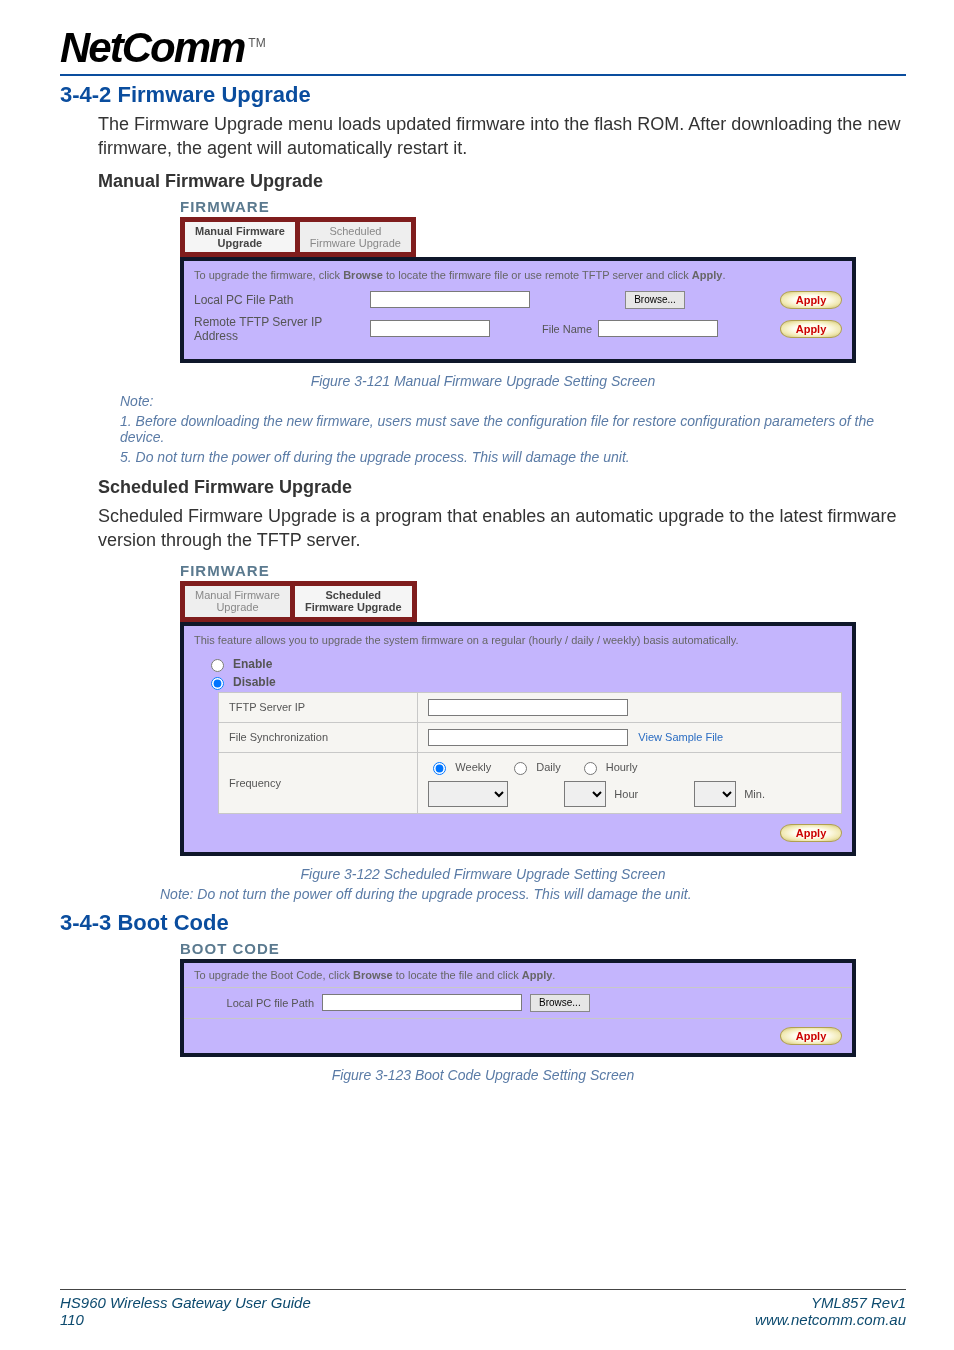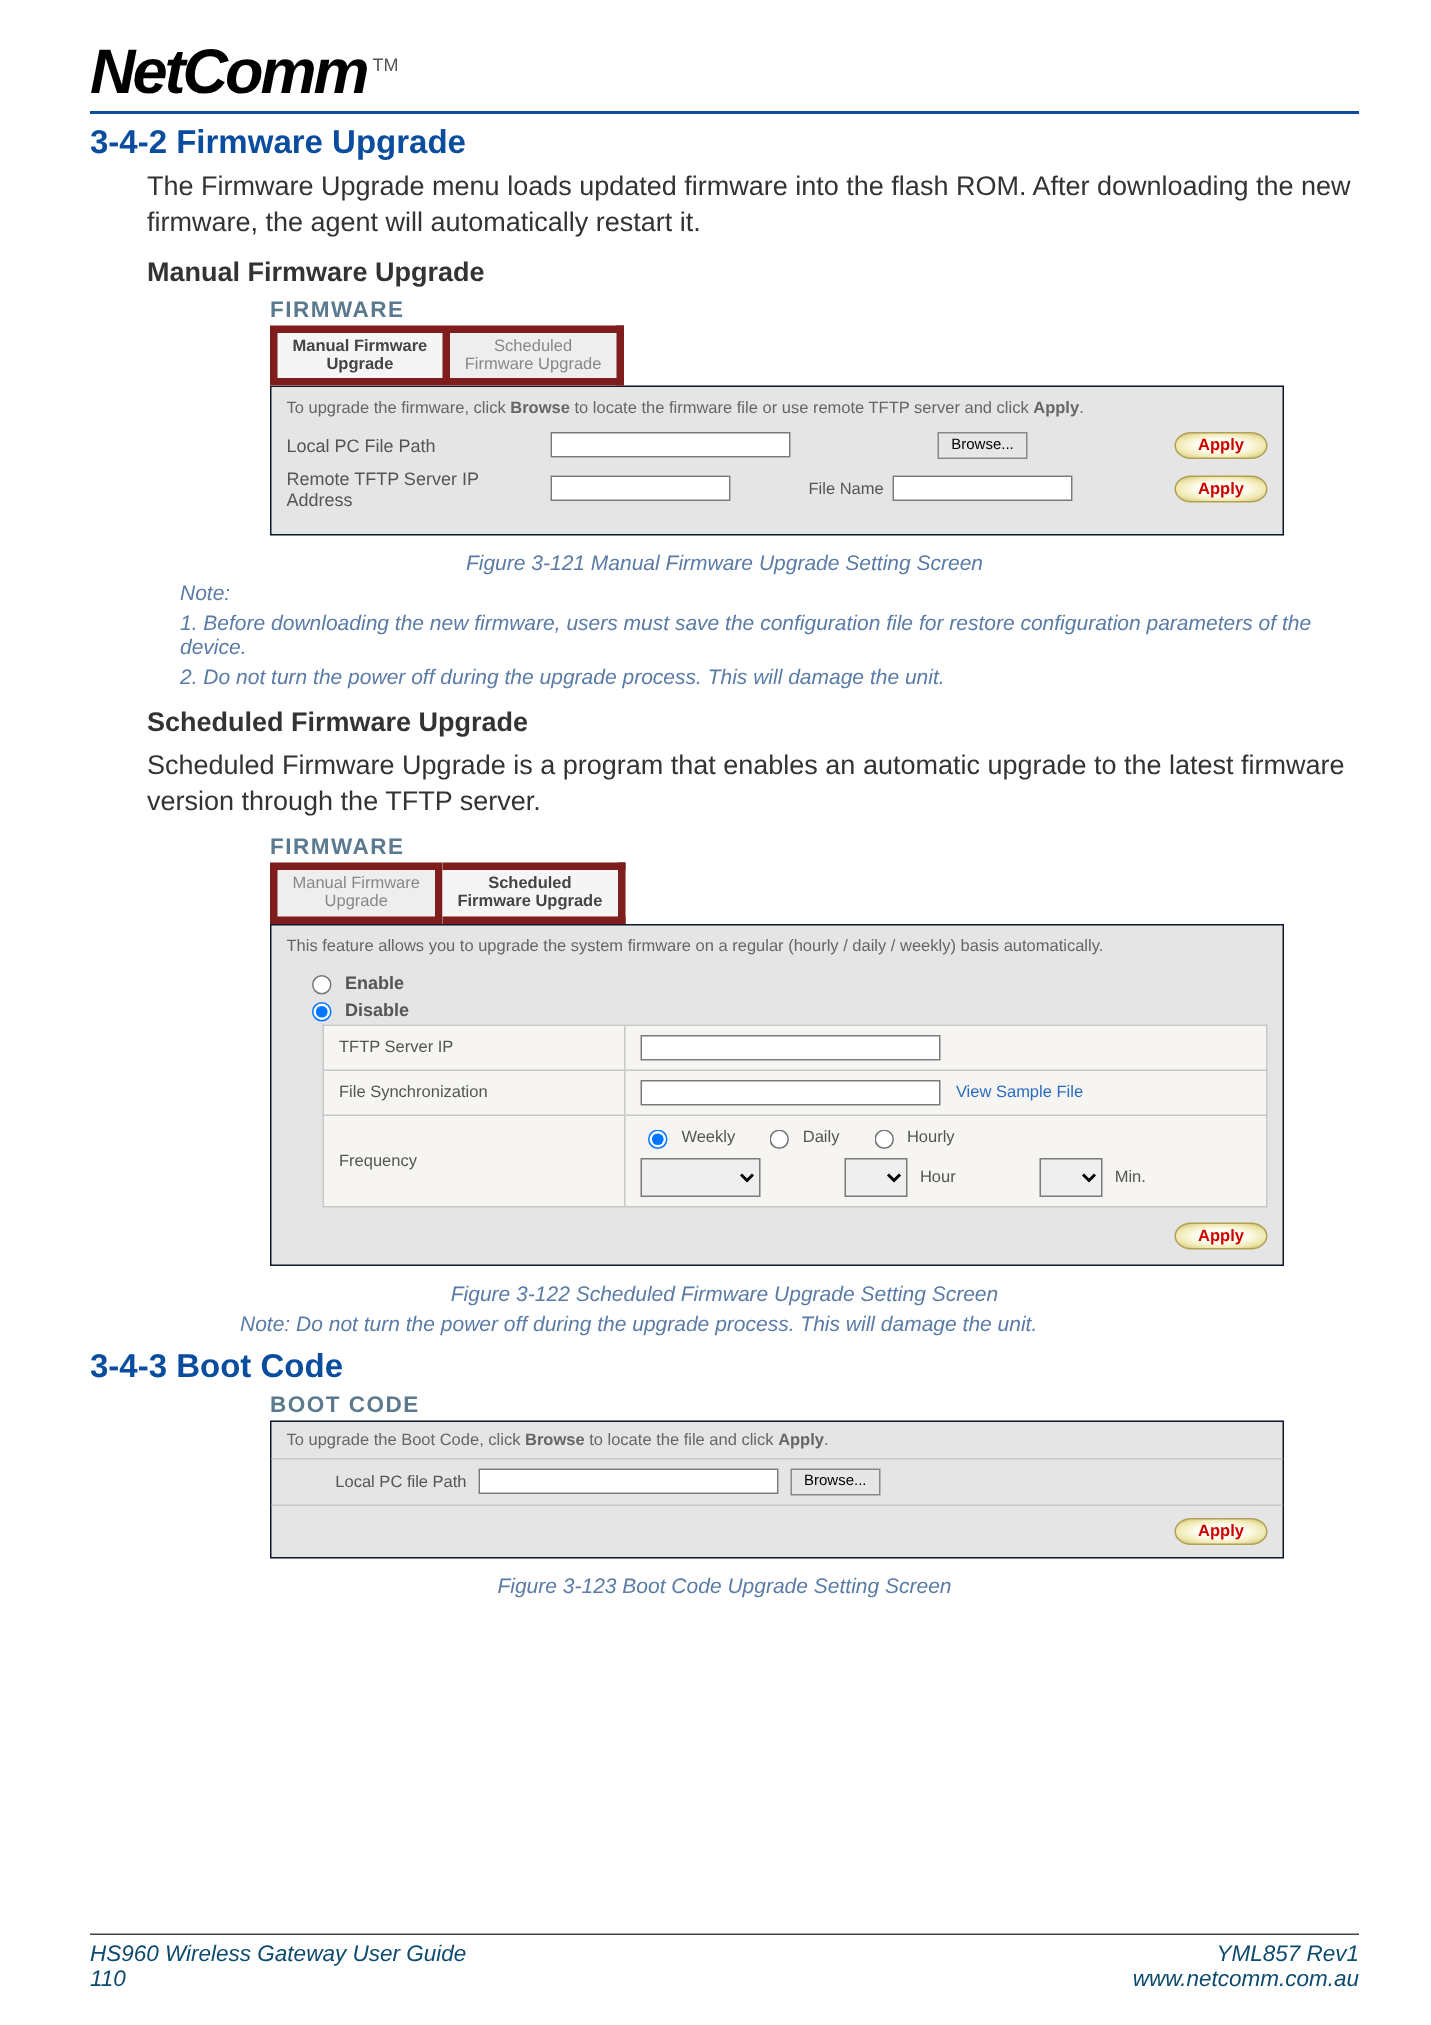--- a/index.html
+++ b/index.html
@@ -77,22 +77,22 @@
     text-align: center;
     line-height: 1.1;
   }
   .tab.active {
     background: #f5f5f5;
     color: #444;
     font-weight: bold;
   }
   .tab + .tab { border-left: none; }
   .panel {
-    border: 1px solid #0f172a;
-    background: #e5e5e5;
+    border: 4px solid #0f172a;
+    background: #c4b5fd;
     font-family: Tahoma, Arial, sans-serif;
     font-size: 12px;
     color: #555;
     padding: 6px 10px 10px 10px;
   }
   .panel-instr { margin: 2px 0 10px 0; font-size: 11px; color: #666;}
   .row {
     display: flex;
     align-items: center;
     margin: 6px 0;
@@ -230,21 +230,21 @@
         <div class="flex-spacer"></div>
         <span class="apply-btn">Apply</span>
       </div>
     </div>
   </div>
 
   <div class="caption">Figure 3-121 Manual Firmware Upgrade Setting Screen</div>
 
   <div class="note-italic">Note:</div>
   <div class="note-italic">1. Before downloading the new firmware, users must save the configuration file for restore configuration parameters of the device.</div>
-  <div class="note-italic" style="margin-bottom:12px">2. Do not turn the power off during the upgrade process. This will damage the unit.</div>
+  <div class="note-italic" style="margin-bottom:12px">5. Do not turn the power off during the upgrade process. This will damage the unit.</div>
 
   <div class="sub-title">Scheduled Firmware Upgrade</div>
   <div class="sched-body" style="margin-left:38px">Scheduled Firmware Upgrade is a program that enables an automatic upgrade to the latest firmware version through the TFTP server.</div>
 
   <div class="screenshot-wrap">
     <div class="fw-header">FIRMWARE</div>
     <div class="tabs">
       <div class="tab">
         <div>Manual Firmware</div>
         <div>Upgrade</div>

